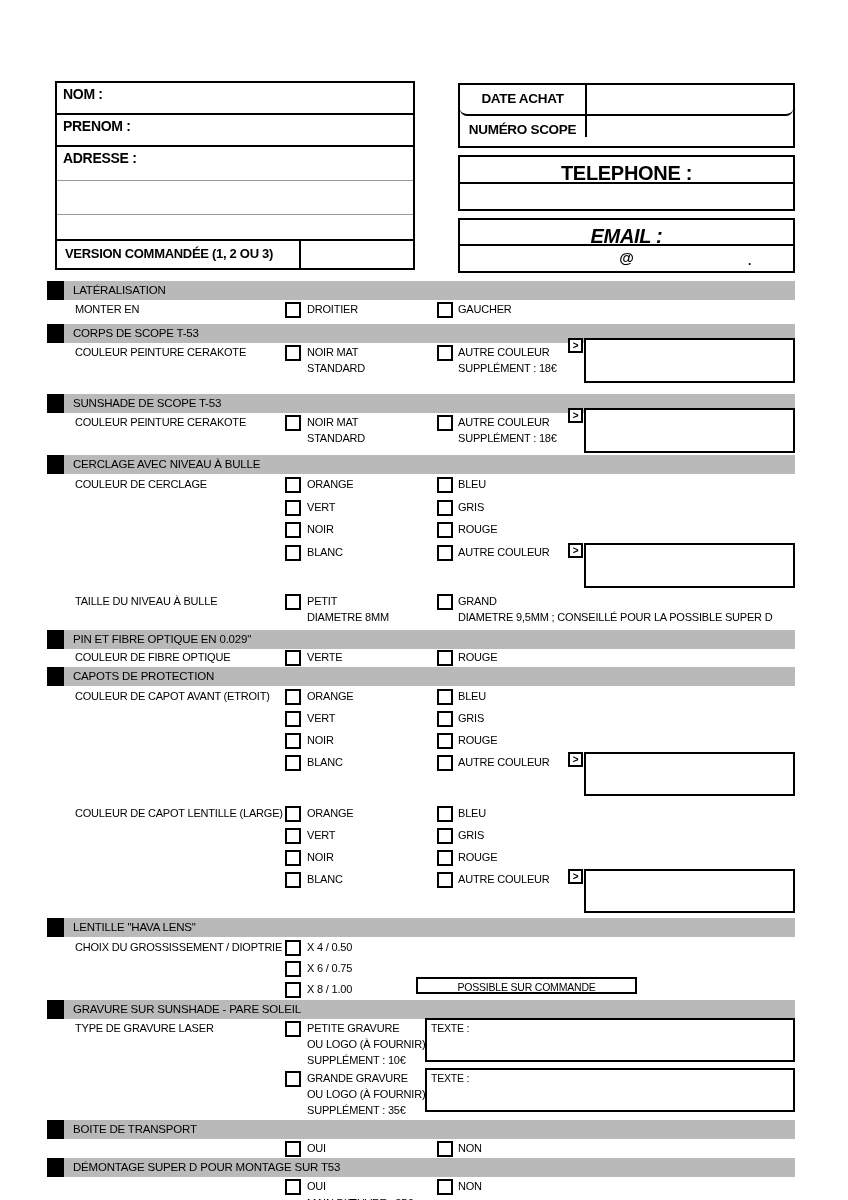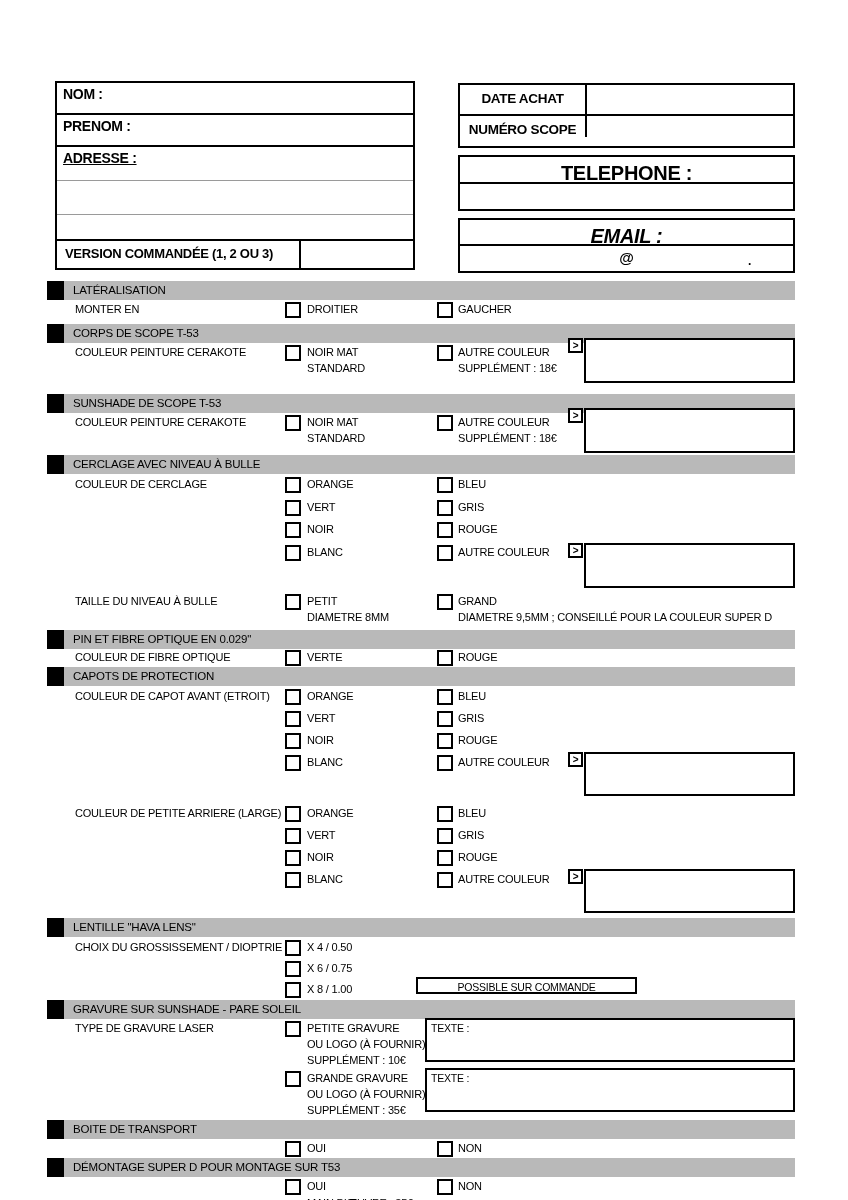--- a/index.html
+++ b/index.html
@@ -7,27 +7,27 @@
   .page {
     position: relative; width: 840px; height: 1200px; background:#fff;
     font-family: "Liberation Sans", "DejaVu Sans", sans-serif;
     color:#000; overflow: hidden; letter-spacing:-0.2px;margin-top:43px;
   }
   
   .tl-box { position:absolute; left:55px; top:38px; width:360px; border:2px solid #000; background:#fff; }
   .tl-row { position:relative; }
   .tl-label { font-size:14px; font-weight:700; padding:3px 0 0 6px; letter-spacing:-0.3px; }
   .bb2 { border-bottom:2px solid #000; }
-  .bb1 { border-bottom:1px solid #9a9a9a;text-decoration:underline; }
+  .bb1 { border-bottom:1px solid #9a9a9a; }
   .tl-version { display:flex; height:27px; }
   .tl-version-label { flex:1; border-right:2px solid #000; font-size:13px; font-weight:700; padding:5px 0 0 8px; letter-spacing:-0.3px; white-space:nowrap; }
   .tl-version-input { width:112px; background:#fff; }
   
   .tr-box { position:absolute; left:458px; width:337px; border:2px solid #000; background:#fff; }
-  .tr-split { display:flex; }
+  .tr-split { display:flex;border-radius:7px; }
   .tr-cell-label { width:127px; border-right:2px solid #000; font-size:13.5px; font-weight:700; text-align:center; padding-top:6px; letter-spacing:-0.3px; white-space:nowrap; }
   .tr-cell-value { flex:1; }
   .tr-head { font-size:20px; font-weight:700; text-align:center; padding-top:5px; letter-spacing:-0.3px; }
   
   .sections { position:absolute; left:47px; top:238px; width:748px; }
   .bar { position:relative; height:19px; background:#b9b9b9; }
   .bar-sq { position:absolute; left:0; top:0; width:17px; height:19px; background:#000; }
   .bar-title { position:absolute; left:26px; top:3px; font-size:11.5px; white-space:nowrap; }
   .content { position:relative; }
   .lab { position:absolute; font-size:11px; white-space:nowrap; }
@@ -174,21 +174,21 @@
         <div class="lab x-t2" style="top:72px;">AUTRE COULEUR</div>
         <div class="abox" style="top:69px;">&gt;</div>
         <div class="bigbox" style="top:69px;"></div>
 
         <div class="lab x-main" style="top:121px;">TAILLE DU NIVEAU À BULLE</div>
         <div class="cb x-cb1" style="top:120px;"></div>
         <div class="lab x-t1" style="top:121px;">PETIT</div>
         <div class="lab x-t1" style="top:137px;">DIAMETRE  8MM</div>
         <div class="cb x-cb2" style="top:120px;"></div>
         <div class="lab x-t2" style="top:121px;">GRAND</div>
-        <div class="lab x-t2" style="top:137px;">DIAMETRE 9,5MM ; CONSEILLÉ POUR LA COULEUR SUPER D</div>
+        <div class="lab x-t2" style="top:137px;">DIAMETRE 9,5MM ; CONSEILLÉ POUR LA POSSIBLE SUPER D</div>
       </div>
     </section>
 
     <section>
       <div class="bar">
         <div class="bar-sq"></div>
         <div class="bar-title">PIN ET FIBRE OPTIQUE EN 0.029"</div>
       </div>
       <div class="content" style="height:18px;">
         <div class="lab x-main" style="top:2px;">COULEUR DE FIBRE OPTIQUE</div>
@@ -222,21 +222,21 @@
         <div class="cb x-cb2" style="top:47px;"></div>
         <div class="lab x-t2" style="top:48px;">ROUGE</div>
 
         <div class="cb x-cb1" style="top:69px;"></div>
         <div class="lab x-t1" style="top:70px;">BLANC</div>
         <div class="cb x-cb2" style="top:69px;"></div>
         <div class="lab x-t2" style="top:70px;">AUTRE COULEUR</div>
         <div class="abox" style="top:66px;">&gt;</div>
         <div class="bigbox" style="top:66px; height:44px;"></div>
 
-        <div class="lab x-main" style="top:121px;">COULEUR DE PETITE ARRIERE (LARGE)</div>
+        <div class="lab x-main" style="top:121px;">COULEUR DE CAPOT LENTILLE (LARGE)</div>
 
         <div class="cb x-cb1" style="top:120px;"></div>
         <div class="lab x-t1" style="top:121px;">ORANGE</div>
         <div class="cb x-cb2" style="top:120px;"></div>
         <div class="lab x-t2" style="top:121px;">BLEU</div>
 
         <div class="cb x-cb1" style="top:142px;"></div>
         <div class="lab x-t1" style="top:143px;">VERT</div>
         <div class="cb x-cb2" style="top:142px;"></div>
         <div class="lab x-t2" style="top:143px;">GRIS</div>

